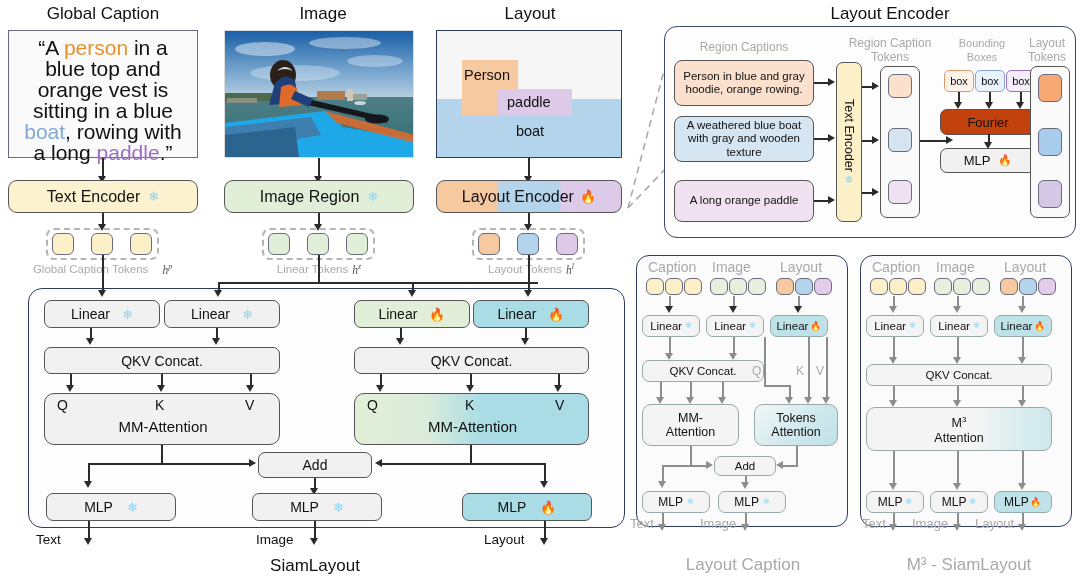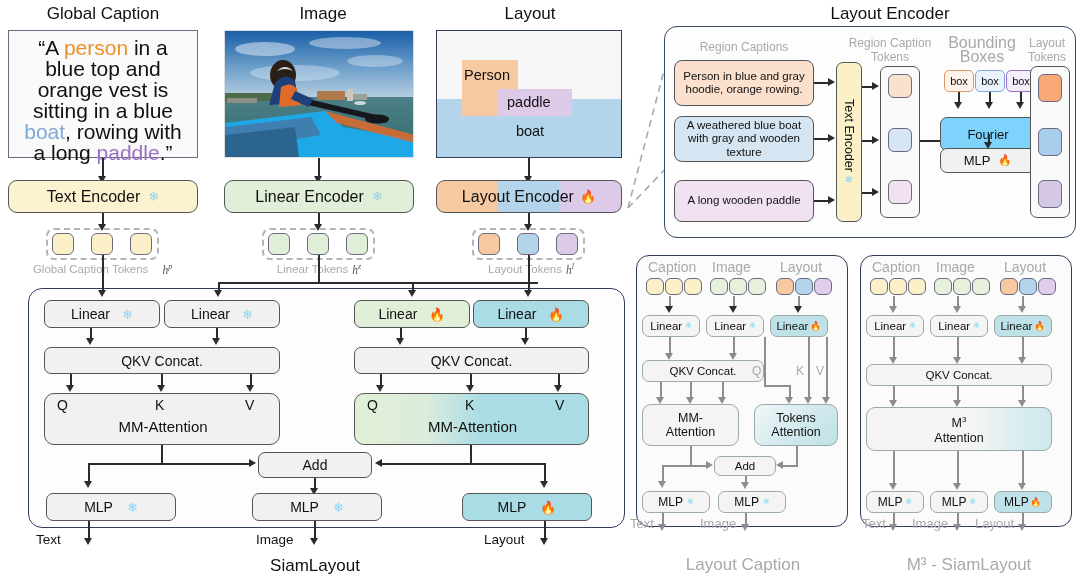--- a/index.html
+++ b/index.html
@@ -113,21 +113,21 @@
     </div>
 </div>
 <div class="ln lnv abs" style="left:528px;top:158px;height:20px;"></div>
 <div class="arr down abs" style="left:524px;top:176px;"></div>
 
 <div class="node" style="left:8px;top:180px;width:190px;height:33px;background:#fdf2d0;">
   <span style="font-size:16px;">Text Encoder</span>
   <span class="emoji snow" style="margin-left:8px;">❄</span>
 </div>
 <div class="node" style="left:224px;top:180px;width:190px;height:33px;background:#e2efd8;">
-  <span style="font-size:16px;">Linear Encoder</span>
+  <span style="font-size:16px;">Image Region</span>
   <span class="emoji snow" style="margin-left:8px;">❄</span>
 </div>
 <div class="node" style="left:436px;top:180px;width:186px;height:33px;background:linear-gradient(90deg,#f7c9a0 0%,#f7c9a0 32%,#b3d4ea 34%,#b3d4ea 66%,#ddc9e8 68%,#ddc9e8 100%);">
   <span style="font-size:16px;">Layout Encoder</span>
   <span class="emoji" style="margin-left:6px;">🔥</span>
 </div>
 
 <div class="ln lnv abs" style="left:102px;top:213px;height:13px;"></div>
 <div class="arr down abs" style="left:98px;top:224px;"></div>
 <div class="ln lnv abs" style="left:318px;top:213px;height:13px;"></div>
@@ -296,35 +296,35 @@
   <span>Layout Encoder</span>
 </div>
 <div class="subpanel" style="left:664px;top:26px;width:412px;height:212px;background:#fdfdfd;"></div>
 
 <div class="abs ctr gray-label" style="left:676px;top:40px;width:136px;font-size:12px;align-items:flex-end;">
   <span>Region Captions</span>
 </div>
 <div class="abs ctr gray-label" style="left:838px;top:36px;width:104px;font-size:12px;line-height:14px;flex-wrap:wrap;">
   <span>Region Caption Tokens</span>
 </div>
-<div class="abs ctr gray-label" style="left:944px;top:36px;width:76px;font-size:16px;line-height:14px;flex-wrap:wrap;">
+<div class="abs ctr gray-label" style="left:944px;top:36px;width:76px;font-size:11px;line-height:14px;flex-wrap:wrap;">
   <span>Bounding Boxes</span>
 </div>
 <div class="abs ctr gray-label" style="left:1021px;top:36px;width:52px;font-size:12px;line-height:14px;flex-wrap:wrap;">
   <span>Layout Tokens</span>
 </div>
 
 <div class="node sq" style="left:674px;top:60px;width:140px;height:46px;background:#fbe0cd;border-radius:8px;padding:2px;">
   <span style="font-size:11.5px;line-height:13.5px;text-align:center;">Person in blue and gray hoodie, orange rowing.</span>
 </div>
 <div class="node sq" style="left:674px;top:116px;width:140px;height:46px;background:#d5e5f2;border-radius:8px;padding:2px;">
   <span style="font-size:11.5px;line-height:13.5px;text-align:center;">A weathered blue boat with gray and wooden texture</span>
 </div>
 <div class="node sq" style="left:674px;top:180px;width:140px;height:42px;background:#f0e2f0;border-radius:8px;padding:2px;">
-  <span style="font-size:11.5px;line-height:13.5px;text-align:center;">A long wooden paddle</span>
+  <span style="font-size:11.5px;line-height:13.5px;text-align:center;">A long orange paddle</span>
 </div>
 
 <div class="ln lnh abs" style="left:814px;top:82px;width:16px;"></div>
 <div class="arr right abs" style="left:828px;top:78px;"></div>
 <div class="ln lnh abs" style="left:814px;top:138px;width:16px;"></div>
 <div class="arr right abs" style="left:828px;top:134px;"></div>
 <div class="ln lnh abs" style="left:814px;top:200px;width:16px;"></div>
 <div class="arr right abs" style="left:828px;top:196px;"></div>
 
 <div class="node sq" style="left:836px;top:62px;width:26px;height:160px;background:#fbf0c8;border-radius:7px;flex-direction:column;">
@@ -357,21 +357,21 @@
   <span style="font-size:11px;">box</span>
   </div>
 
 <div class="ln lnv abs" style="left:958px;top:92px;height:12px;"></div>
 <div class="arr down abs" style="left:954px;top:102px;"></div>
 <div class="ln lnv abs" style="left:989px;top:92px;height:12px;"></div>
 <div class="arr down abs" style="left:985px;top:102px;"></div>
 <div class="ln lnv abs" style="left:1020px;top:92px;height:12px;"></div>
 <div class="arr down abs" style="left:1016px;top:102px;"></div>
 
-<div class="node sq" style="left:940px;top:109px;width:96px;height:34px;background:#7dd3fc;margin-top:8px;">
+<div class="node sq" style="left:940px;top:109px;width:96px;height:26px;background:#c2410c;">
   <span style="font-size:13px;">Fourier</span>
   </div>
 <div class="ln lnv abs" style="left:988px;top:134px;height:10px;"></div>
 <div class="arr down abs" style="left:984px;top:142px;"></div>
 
 <div class="node sq" style="left:940px;top:148px;width:96px;height:25px;background:#f1f1f1;">
   <span style="font-size:13px;">MLP</span>
   <span class="emoji" style="margin-left:8px;font-size:11px;">🔥</span>
   </div>
 <div class="ln lnh abs" style="left:1036px;top:160px;width:12px;"></div>

